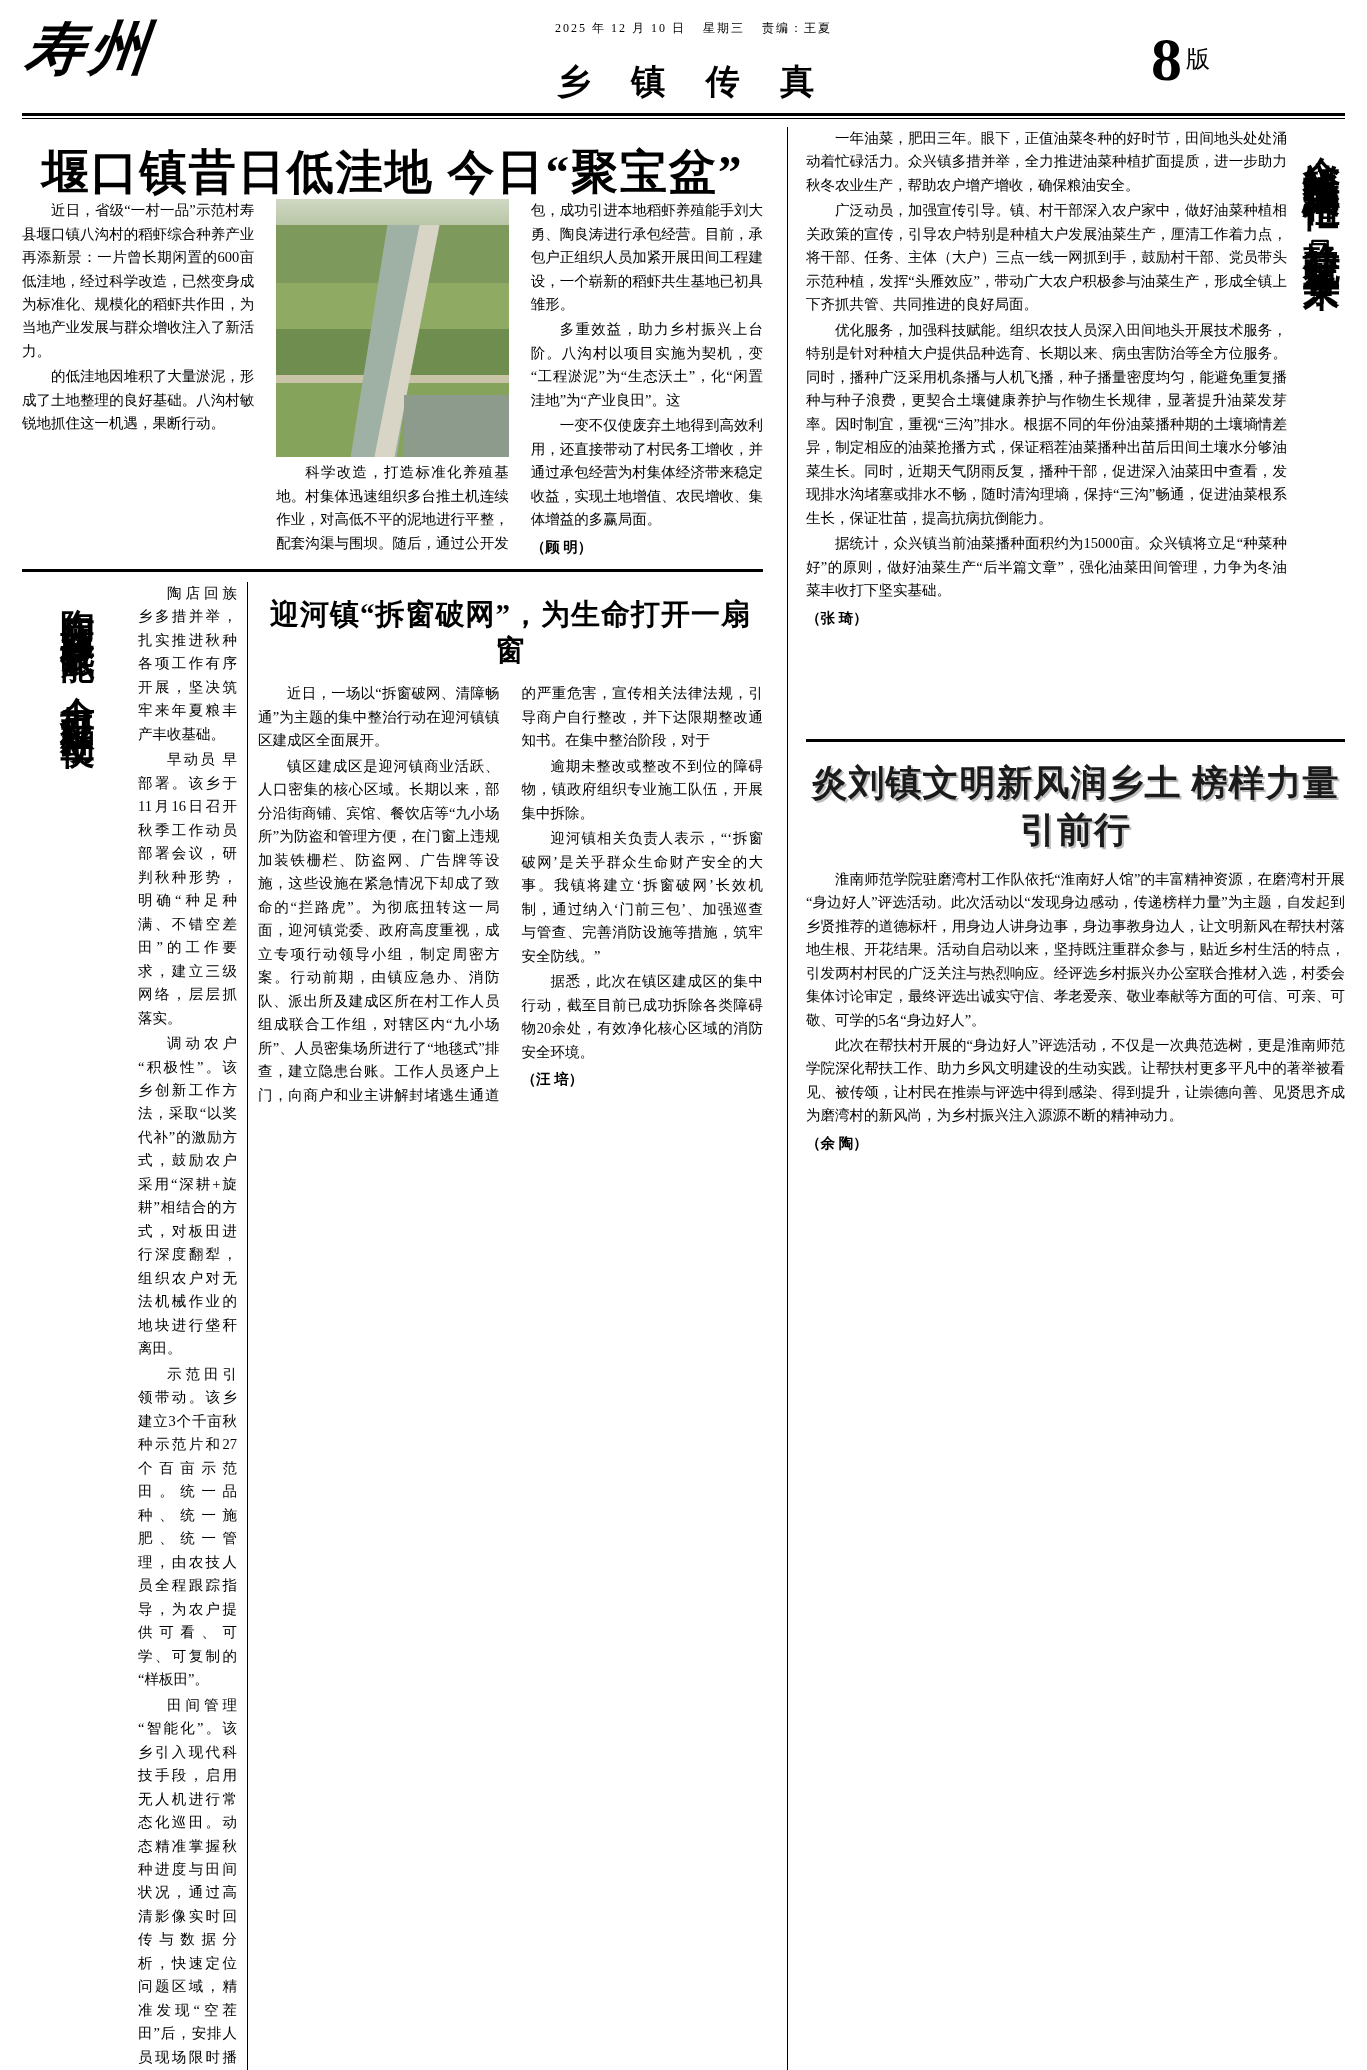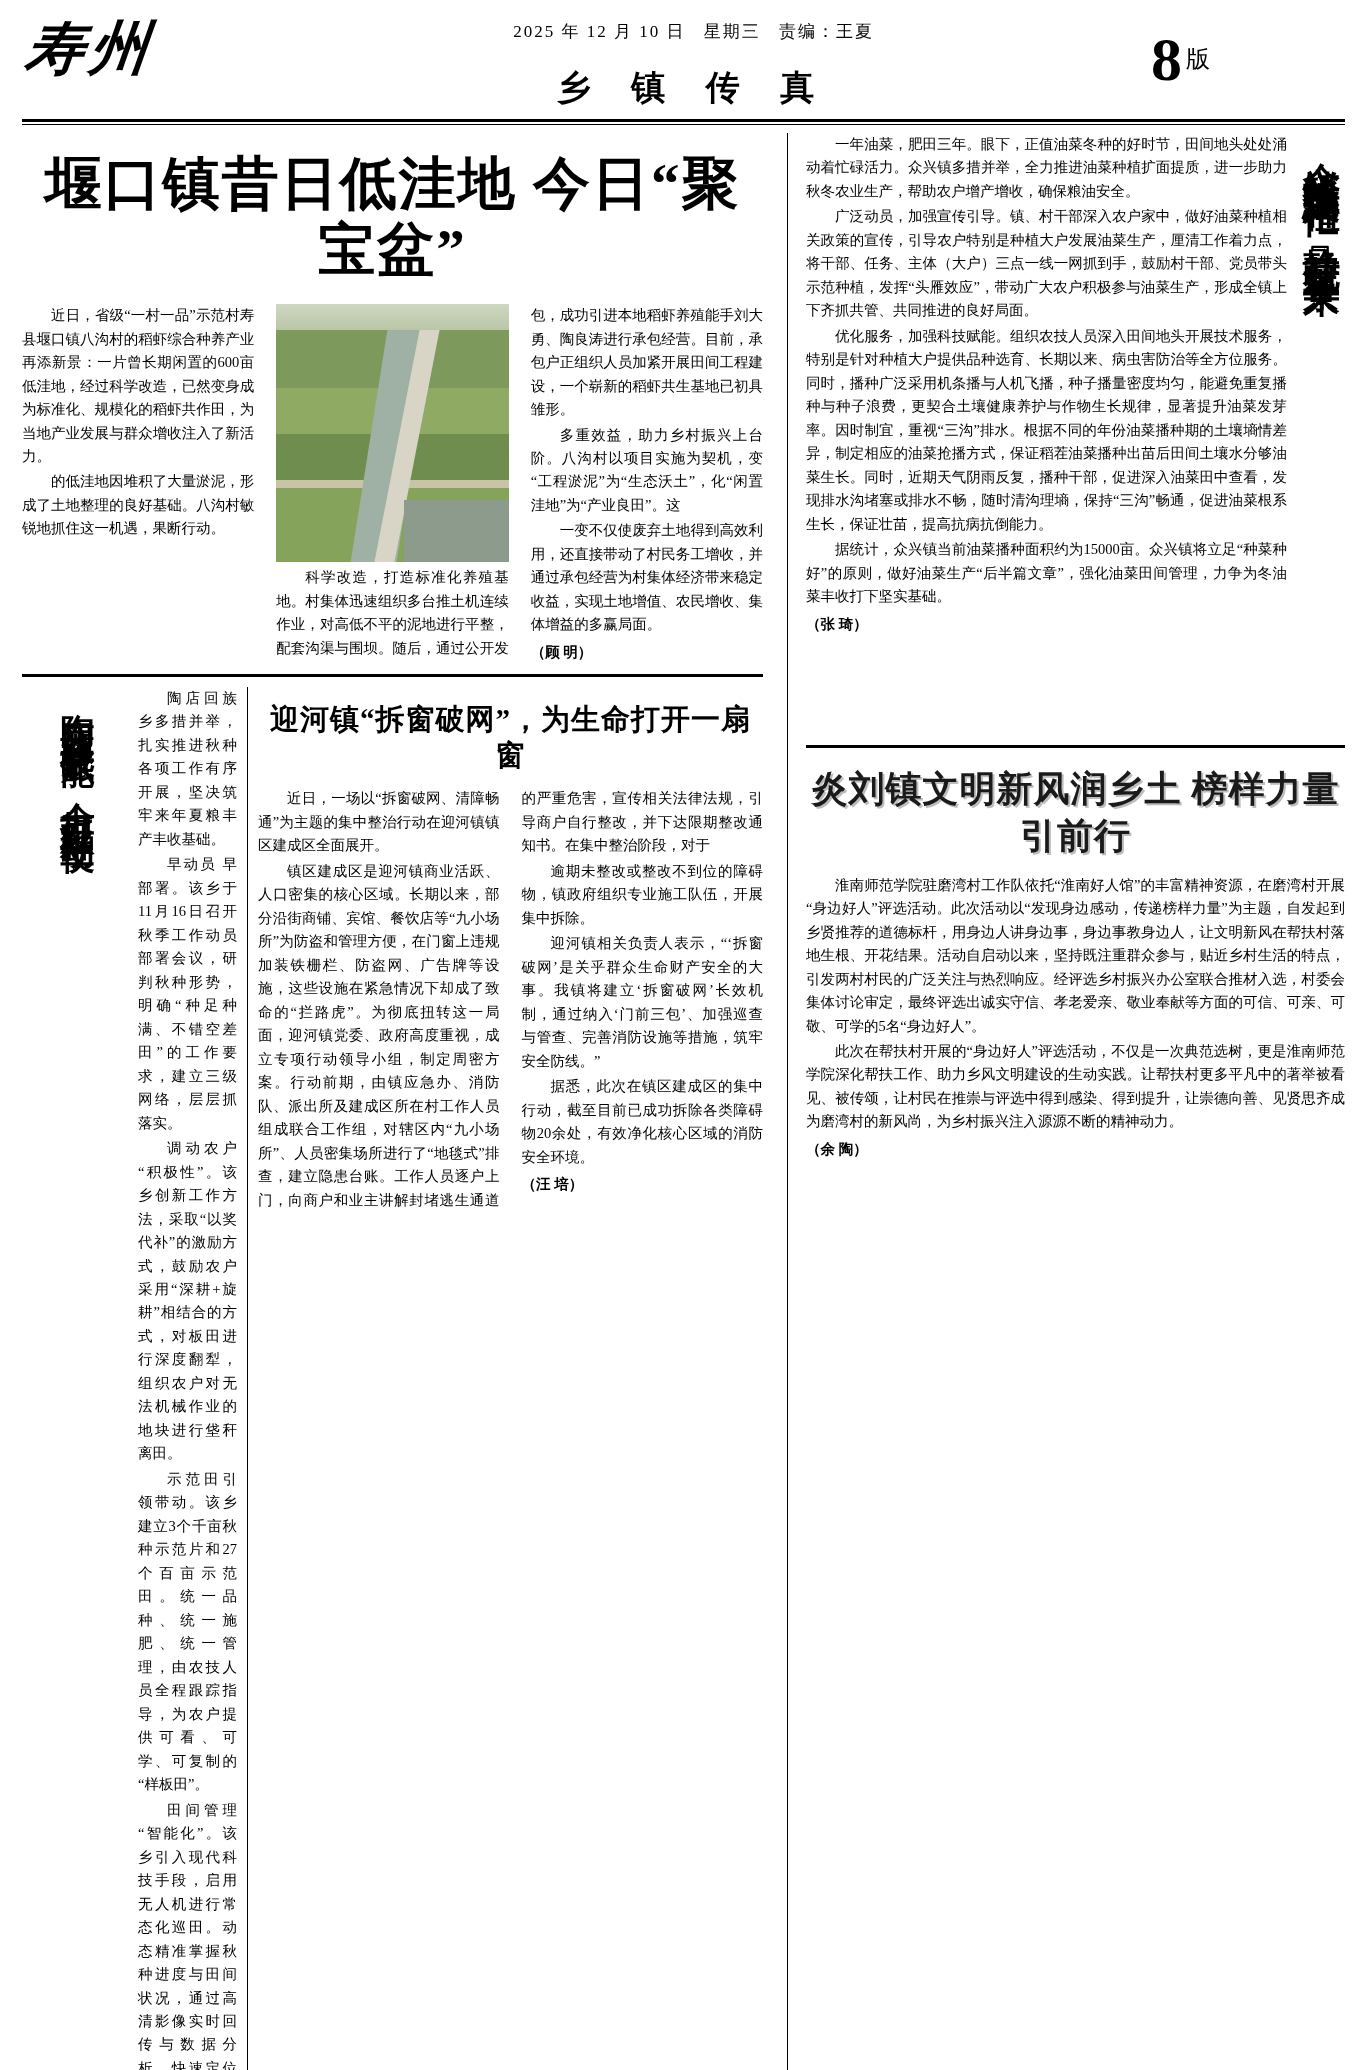--- a/index.html
+++ b/index.html
@@ -5,38 +5,38 @@
   html,body{margin:0;padding:0;background:#fff;}
   body{width:1367px;font-family:"Liberation Serif","DejaVu Serif",serif;color:#000;}
   .page{width:1367px;min-height:2070px;position:relative;padding:0;box-sizing:border-box;}
 
   
   .masthead{display:flex;align-items:flex-start;padding:14px 26px 4px 26px;box-sizing:border-box;}
   .logo{width:210px;flex:0 0 210px;padding-top:6px;}
   .logo-art{font-family:"Liberation Serif",serif;font-size:58px;font-weight:700;letter-spacing:6px;
             font-style:italic;line-height:1;color:#000;transform:skewX(-6deg);}
   .head-center{flex:1;text-align:center;}
-  .head-date{font-size:17px;letter-spacing:2px;padding-top:6px;}
+  .head-date{font-size:12px;letter-spacing:2px;padding-top:6px;}
   .head-date span{margin:0 6px;}
   .head-title{font-size:34px;font-weight:700;letter-spacing:16px;margin-top:22px;}
   .head-right{width:190px;flex:0 0 190px;text-align:left;padding-top:14px;white-space:nowrap;}
   .head-right .num{font-size:62px;font-weight:700;line-height:1;vertical-align:middle;}
   .head-right .ban{font-size:24px;vertical-align:middle;margin-left:4px;}
 
   .rule-thick{border-top:3px solid #000;margin:4px 22px 0 22px;}
   .rule-thin{border-top:1px solid #000;margin:2px 22px 8px 22px;}
 
   
   .content{display:flex;padding:0 22px 20px 22px;box-sizing:border-box;gap:0;}
   .col-left{width:755px;flex:0 0 755px;padding-right:14px;box-sizing:border-box;}
   .vdiv{width:1px;background:#000;flex:0 0 1px;margin:0 10px;}
   .col-right{flex:1;padding-left:8px;box-sizing:border-box;}
 
   
-  h1.lead{font-size:57px;font-weight:700;letter-spacing:2px;text-align:center;margin:18px 0 22px 0;line-height:1.15;}
+  h1.lead{font-size:47px;font-weight:700;letter-spacing:2px;text-align:center;margin:18px 0 0 0;line-height:1.15;}
   h2.hl{font-size:29px;font-weight:700;letter-spacing:1px;margin:14px 0 14px 0;line-height:1.25;}
   h2.hl.center{text-align:center;}
 
   .body-cols-3{column-count:3;column-gap:22px;column-rule:0;}
   .body-cols-2{column-count:2;column-gap:22px;}
   p.txt{font-size:14.5px;line-height:1.62;text-indent:2em;margin:0 0 2px 0;text-align:justify;}
   .sig{font-size:14.5px;text-align:left;margin-top:6px;font-weight:bold;}
 
   .photo{width:100%;height:258px;margin:6px 0 4px 0;display:block;border:0;
      background:

